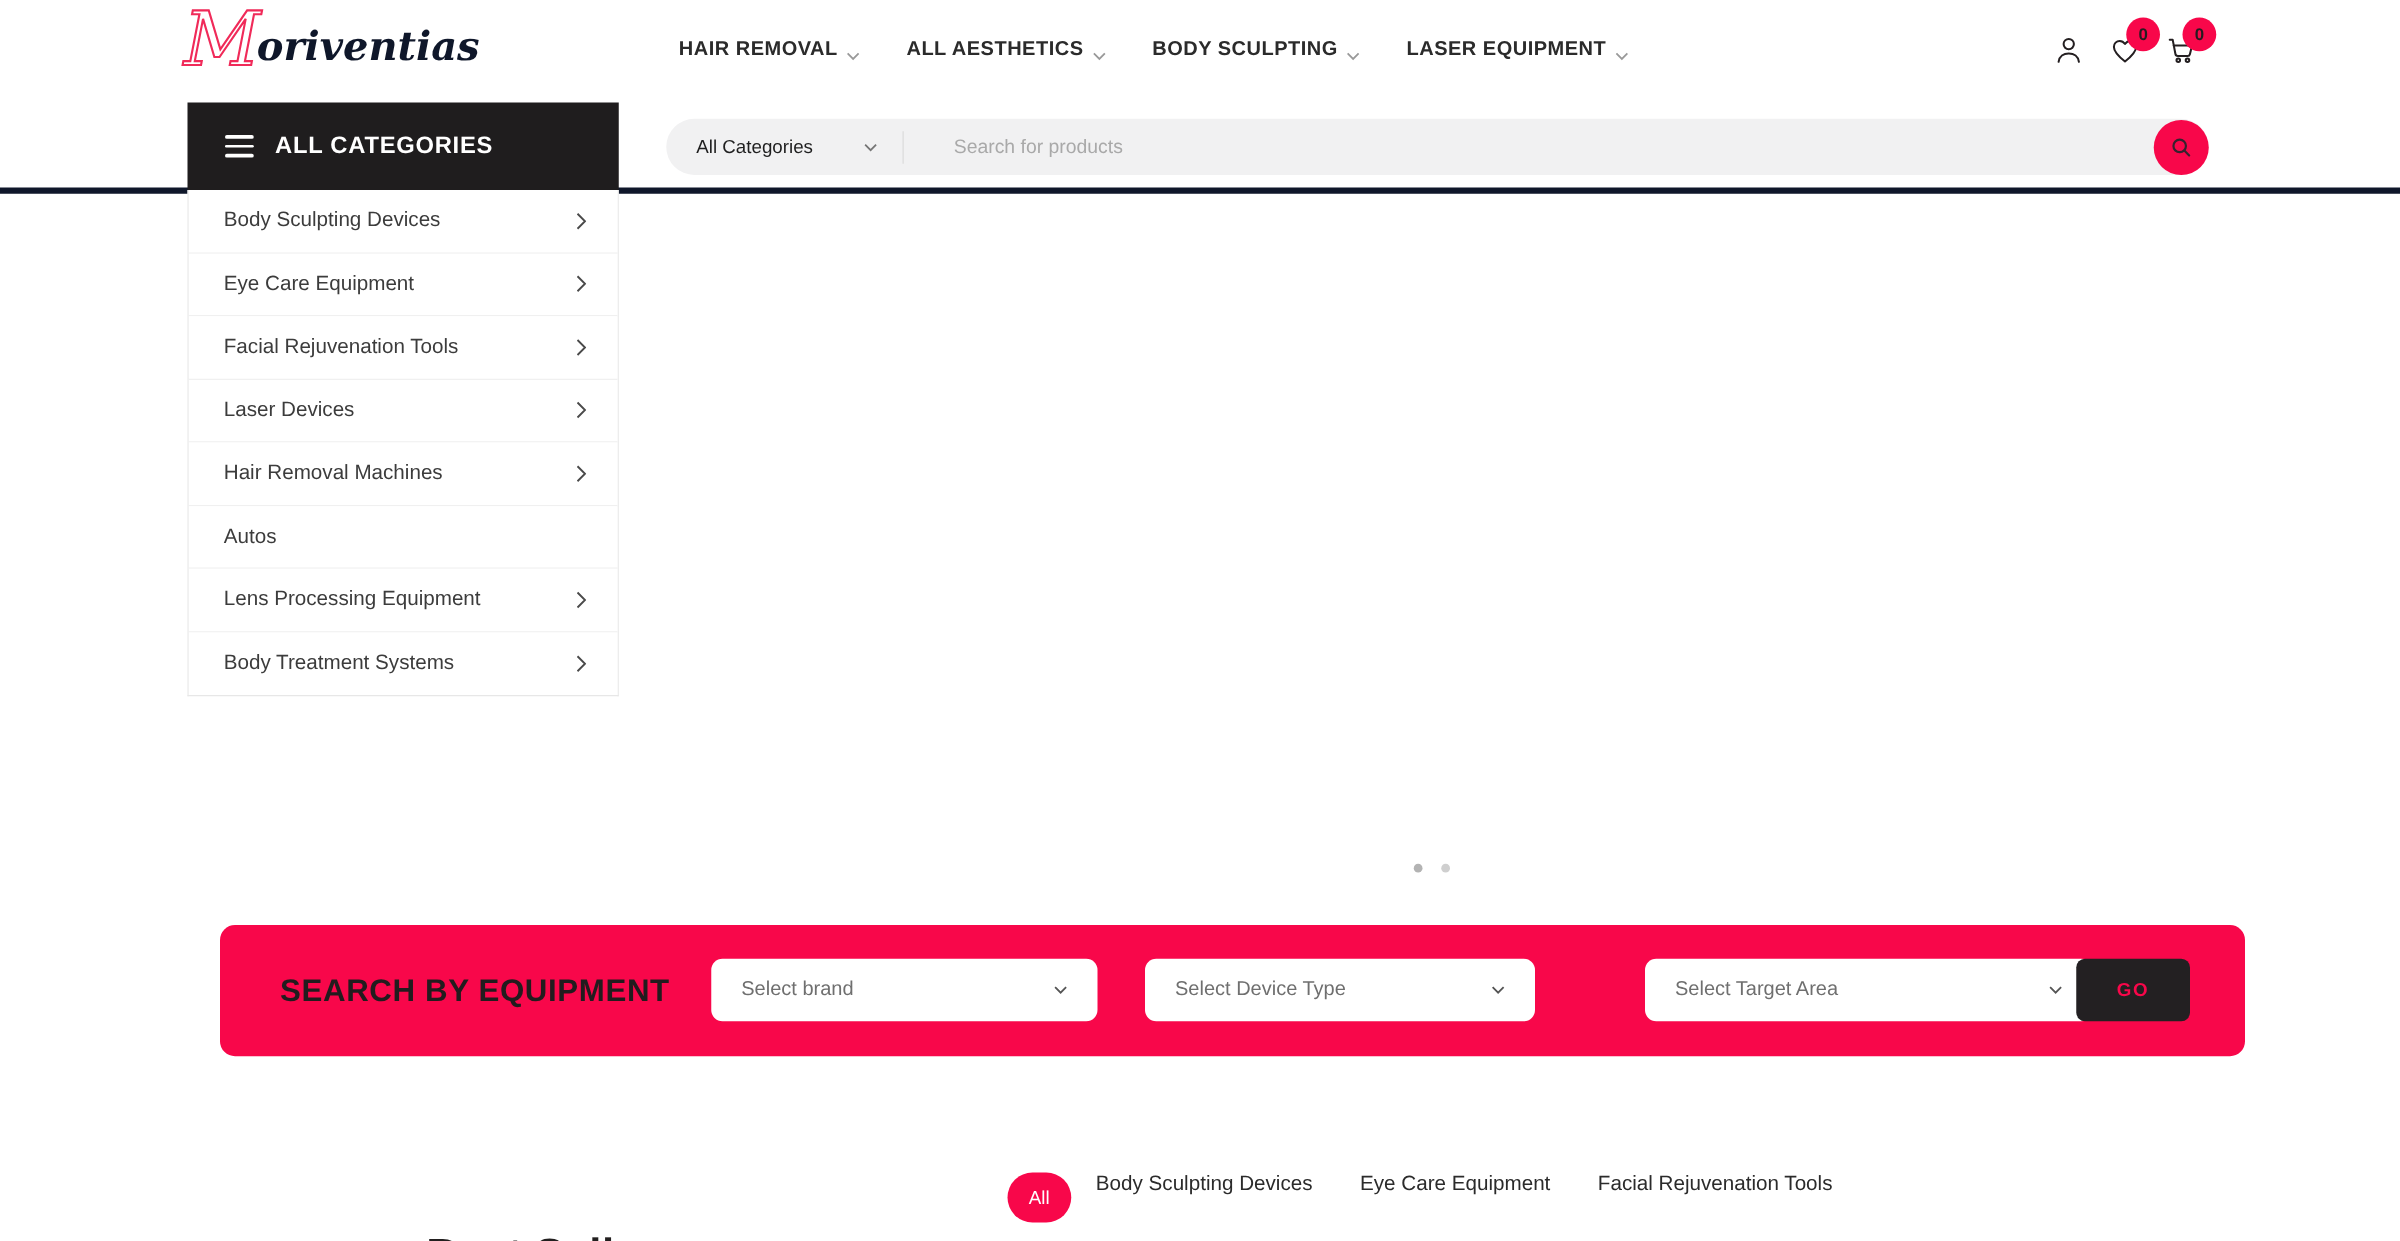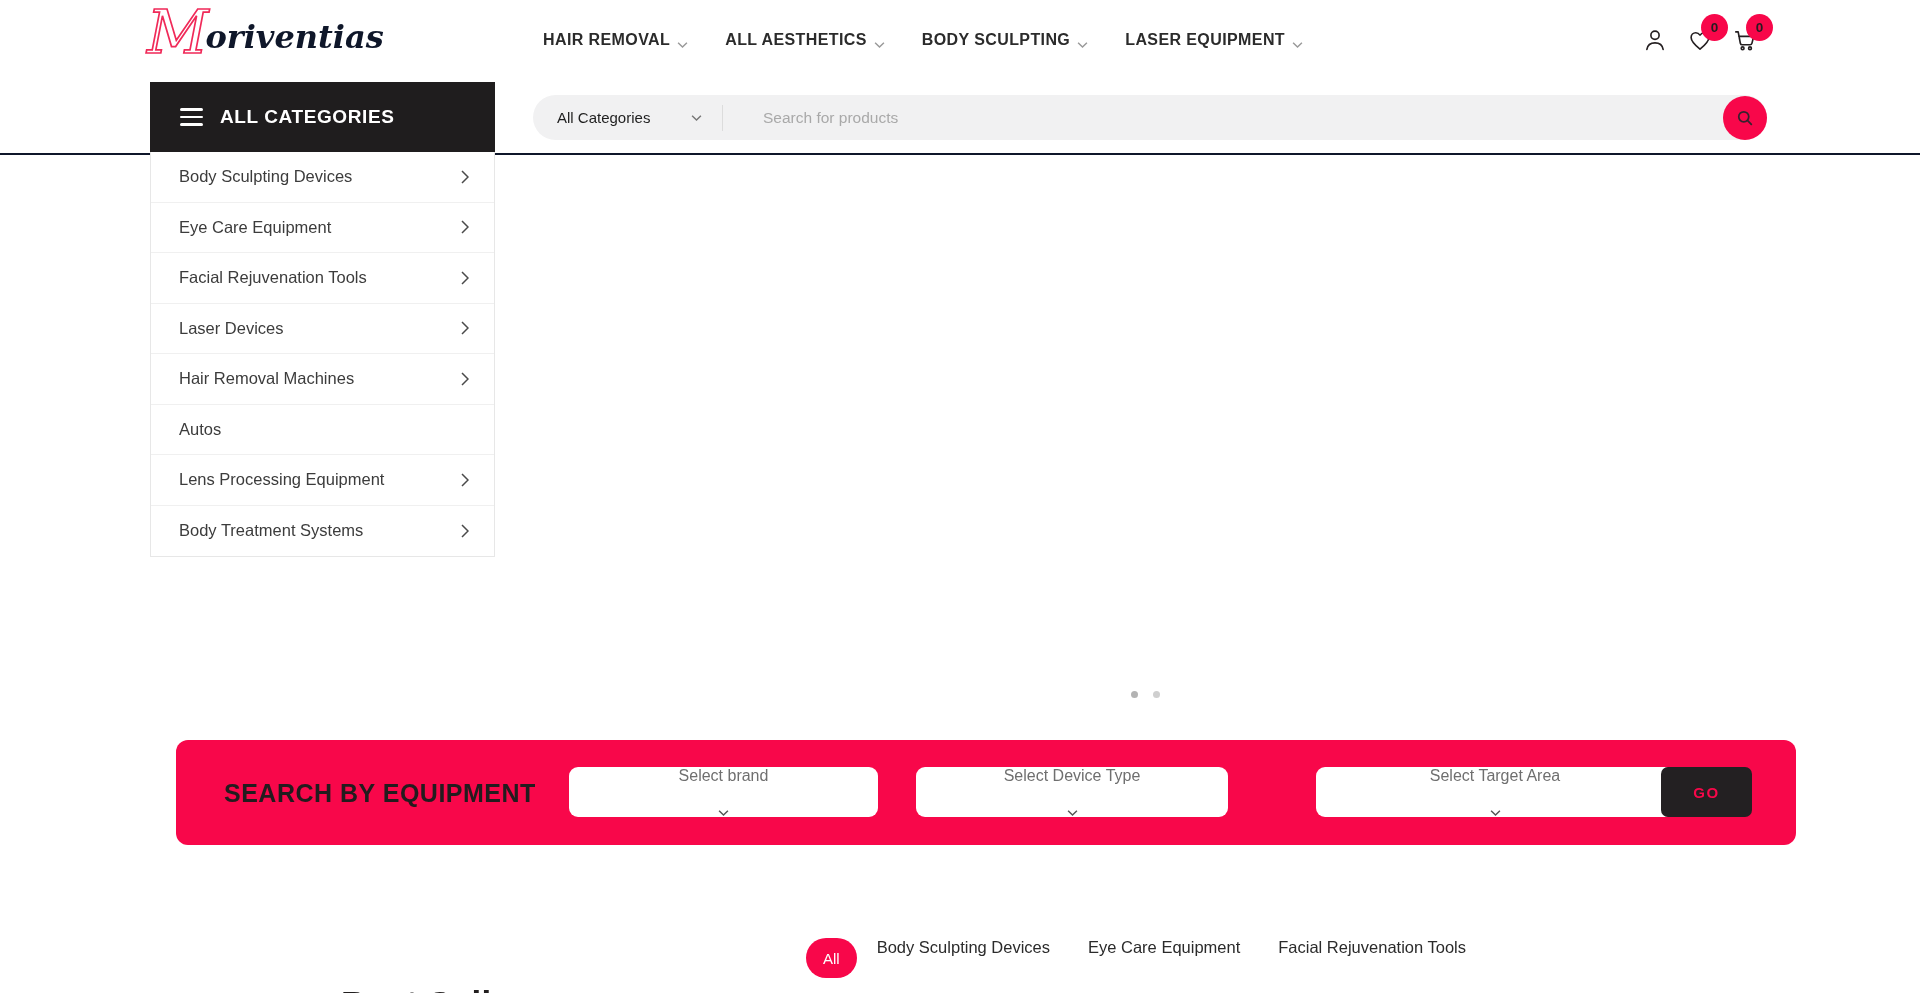--- a/index.html
+++ b/index.html
@@ -21,21 +21,21 @@
 
   .header-actions { position:absolute; left:1642px; top:0; height:79px; display:flex; align-items:center; gap:19px; }
   .icon-btn { position:relative; width:26px; height:26px; cursor:pointer; color:#241f21; }
   .icon-btn svg { width:26px; height:26px; display:block; }
   .badge { position:absolute; top:-13px; right:-15px; width:27px; height:27px; border-radius:50%;
            background:#f8074a; color:#251c20; font-size:13.5px; font-weight:700;
            display:flex; align-items:center; justify-content:center; }
 
   
   .subheader { position:absolute; left:0; top:79px; width:1920px; height:76px; background:#fff;
-               border-bottom:2px solid #0f172a; }
+               border-bottom:5px solid #0f172a; }
   .allcat { position:absolute; left:150px; top:3px; width:345px; height:70px; background:#1f1d1e;
             display:flex; align-items:center; padding-left:30px; gap:17px; cursor:pointer; }
   .burger { display:flex; flex-direction:column; gap:5px; }
   .burger i { display:block; width:23px; height:2.4px; background:#fff; border-radius:2px; }
   .allcat-label { color:#fff; font-size:19px; font-weight:700; letter-spacing:.6px; }
 
   .searchbar { position:absolute; left:533px; top:16px; width:1234px; height:45px;
                background:#f1f1f2; border-radius:24px; display:flex; align-items:center; }
   .cat-select { width:189px; display:flex; align-items:center; justify-content:space-between;
                 padding:0 20px 0 24px; font-size:15px; color:#1f1f1f; cursor:pointer; }
@@ -62,21 +62,21 @@
   .dot { width:7px; height:7px; border-radius:50%; background:#cfcfcf; cursor:pointer; }
   .dot.active { background:#b3b3b3; }
 
   
   .equip-banner { position:absolute; left:150px; top:740px; width:1620px; height:105px;
                   background:#f8074a; border-radius:12px;margin-left:26px; }
   .equip-title { position:absolute; left:48px; top:50%; transform:translateY(-50%);
                  font-size:25px; font-weight:800; color:#221c1e; letter-spacing:.5px; }
   .eq-select { position:absolute; top:27px; height:50px; background:#fff; border-radius:9px;
                display:flex; align-items:center; justify-content:space-between;
-               padding:0 24px; font-size:16px; color:#6f6f6f; cursor:pointer;flex-direction:column; }
+               padding:0 24px; font-size:16px; color:#6f6f6f; cursor:pointer; }
   .eq-brand  { left:393px;  width:309px; }
   .eq-device { left:740px;  width:312px; }
   .eq-target { left:1140px; width:358px; }
   .go-btn { position:absolute; left:1485px; top:27px; width:91px; height:50px; border:none;
             background:#232022; border-radius:7px; color:#f8074a; font-size:15px; font-weight:700;
             letter-spacing:1.5px; cursor:pointer; font-family:"Liberation Sans",sans-serif; }
 
   
   .product-tabs { position:absolute; left:806px; top:938px; height:40px; display:flex; align-items:flex-start; }
   .ptab { font-size:16.5px; color:#2b2b2b; font-weight:500; margin-left:38px; cursor:pointer; white-space:nowrap; }

